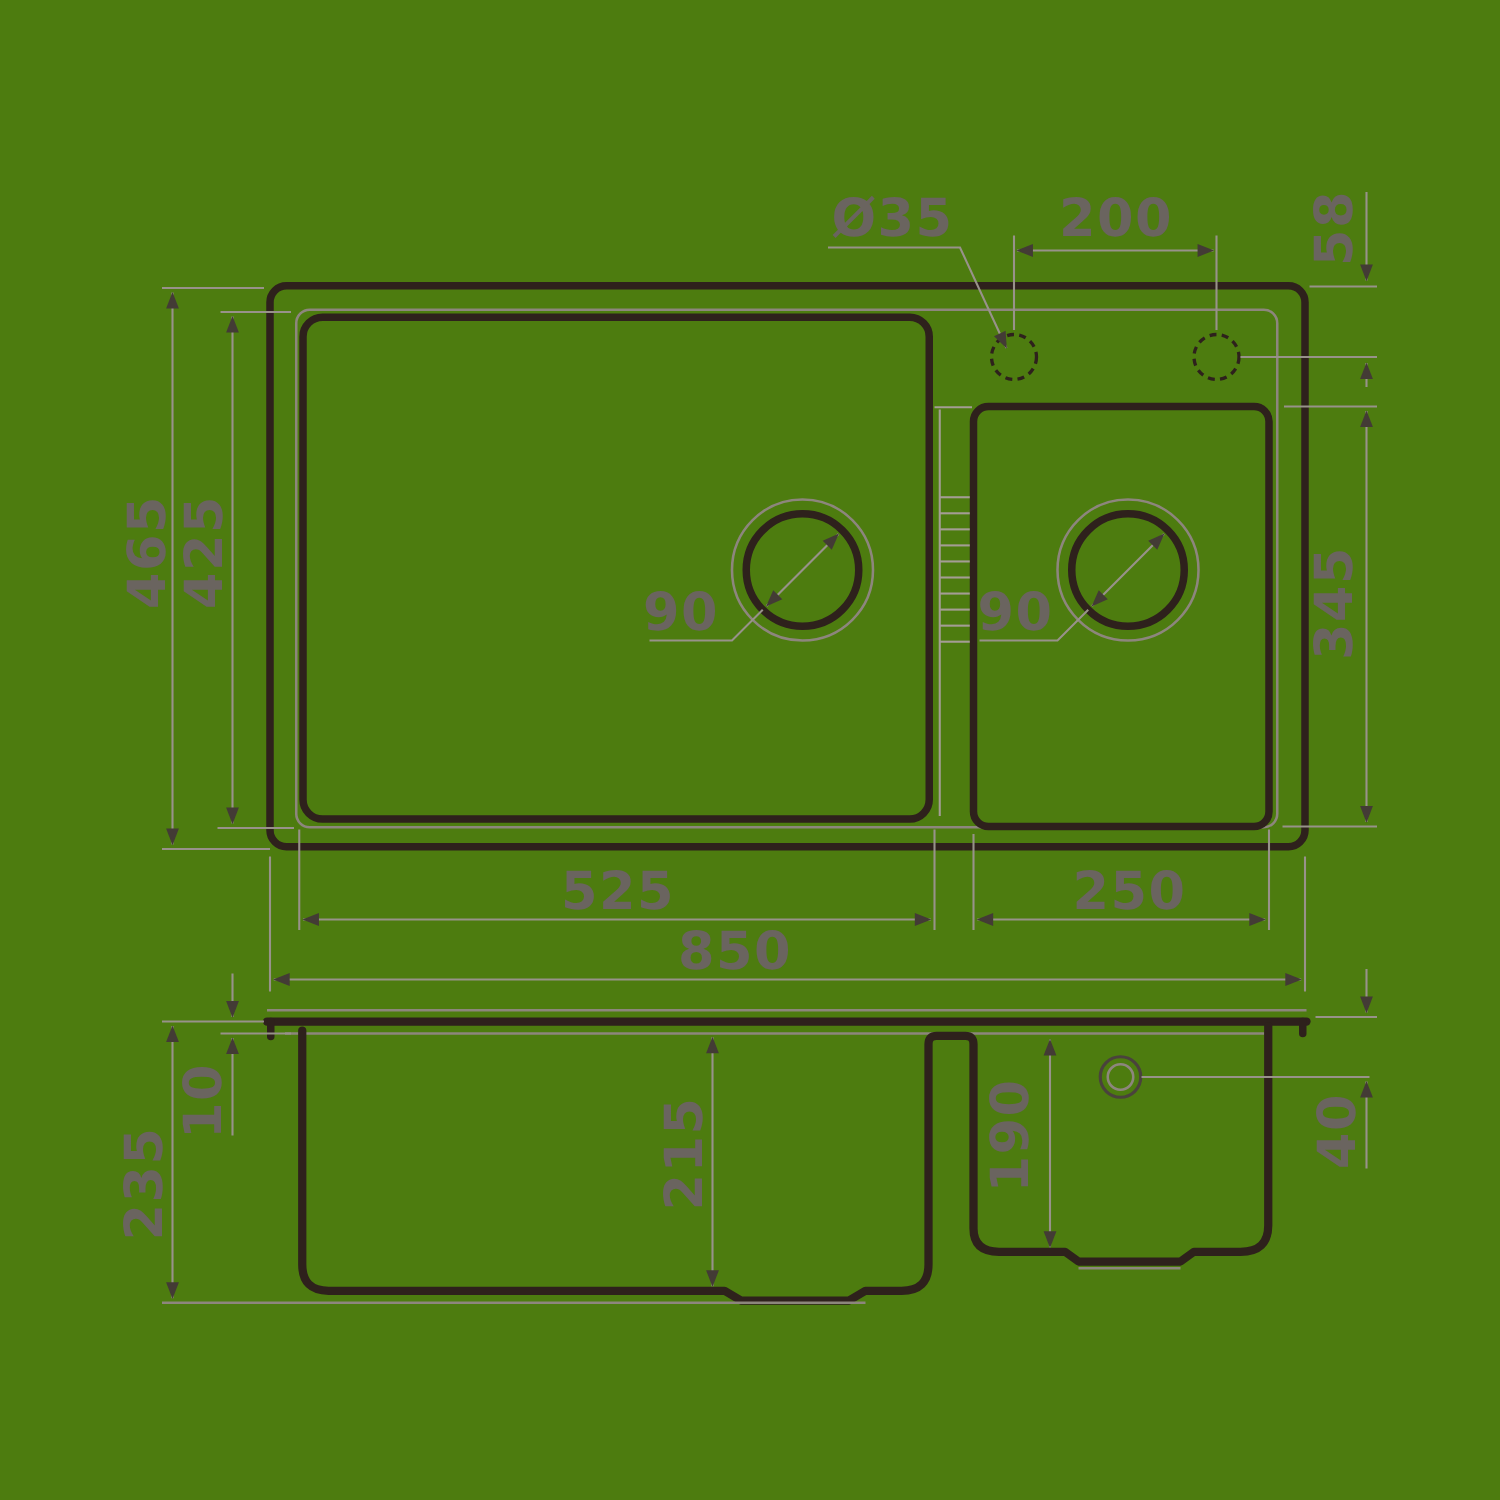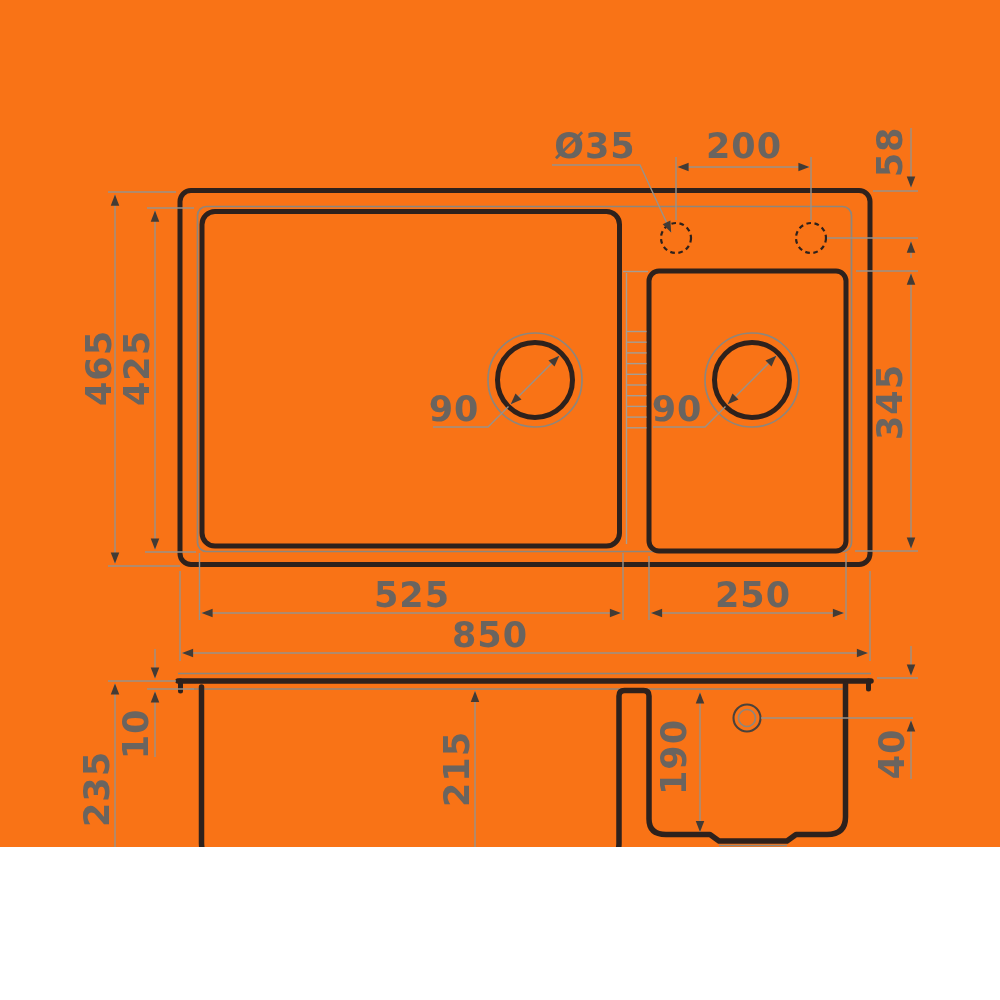--- a/index.html
+++ b/index.html
@@ -1,16 +1,16 @@
 <!DOCTYPE html>
 <html><head>
 <meta charset="utf-8">
 <style>
   html,body{margin:0;padding:0;background:#ffffff;}
-  .stage{position:relative;width:1000px;height:847px;background:#f97316;overflow:hidden;}
+  .stage{position:relative;width:1000px;height:1000px;background:#4d7c0f;overflow:hidden;}
   svg{display:block;}
   
   .ol-thick{stroke:#2e211c;stroke-width:5;fill:none;stroke-linecap:round;stroke-linejoin:round;}
   .ol-thick2{stroke:#2e211c;stroke-width:5.5;fill:none;stroke-linecap:round;stroke-linejoin:round;}
   .ol-med{stroke:#4a423c;stroke-width:2.1;fill:none;}
   .thin{stroke:#8d867d;stroke-width:1.7;fill:none;}
   .thin-lt{stroke:#a49d94;stroke-width:1.4;fill:none;}
   .dim{stroke:#98928a;stroke-width:1.4;fill:none;}
   .dashed{stroke:#2e211c;stroke-width:2.2;fill:none;stroke-dasharray:4.6 3.6;}
   .arr-both{marker-start:url(#ah);marker-end:url(#ah);}

